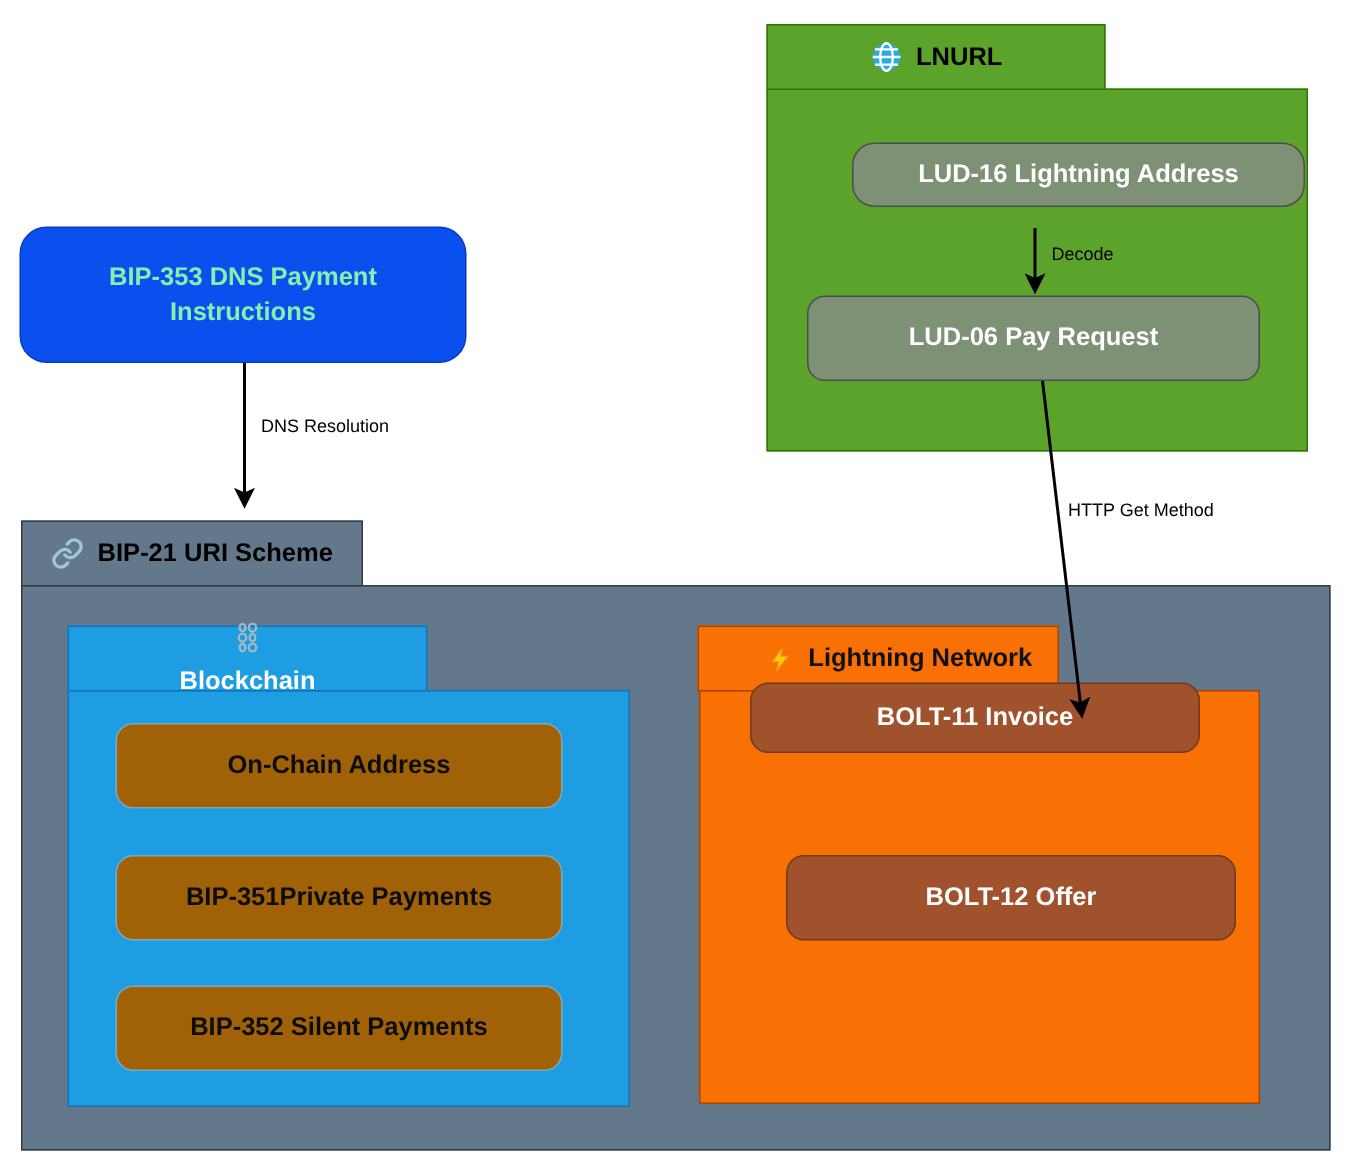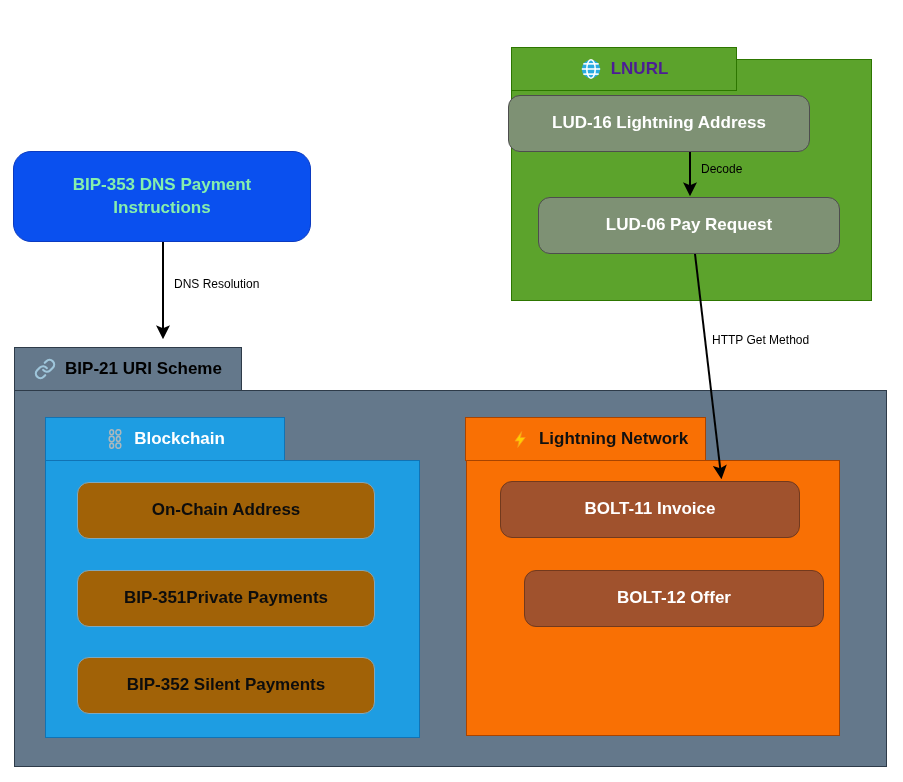--- a/index.html
+++ b/index.html
@@ -12,21 +12,21 @@
   .body{border:1px solid;z-index:1;}
   .body.lnurl{background:#5CA32C;border-color:#2D7600;}
   .body.bip21{background:#64788B;border-color:#2E3B49;}
   .body.blockchain{background:#1E9DE2;border-color:#1173B4;}
   .body.lightning{background:#F97004;border-color:#A84400;}
   
   .tab{
     border:1px solid;z-index:2;display:flex;align-items:center;justify-content:center;
     gap:9px;font-weight:bold;font-size:17px;
   }
-  .tab.lnurl{background:#5CA32C;border-color:#2D7600;color:#4c1d95;margin-top:31px;}
+  .tab.lnurl{background:#5CA32C;border-color:#2D7600;color:#000000;}
   .tab.bip21{background:#64788B;border-color:#2E3B49;color:#000000;}
   .tab.blockchain{background:#1E9DE2;border-color:#1173B4;color:#ffffff;}
   .tab.lightning{background:#F97004;border-color:#A84400;color:#111111;}
   
   .node{
     border:1px solid;border-radius:12px;z-index:3;display:flex;align-items:center;
     justify-content:center;text-align:center;font-weight:bold;font-size:17px;
     white-space:pre-line;line-height:1.35;
   }
   .node.lud{background:#7E9174;border-color:#4D4D4D;color:#ffffff;}
@@ -53,21 +53,21 @@
         <g stroke="#ffffff" stroke-width="1.7" fill="none">
           <ellipse cx="12" cy="12" rx="4.6" ry="10"></ellipse>
           <path d="M2 12h20"></path>
           <path d="M3.6 6.4h16.8"></path>
           <path d="M3.6 17.6h16.8"></path>
         </g>
       </svg>
     </span>
     <span>LNURL</span>
   </div>
-  <div class="abs node lud" style="left:508px;top:95px;width:302px;height:57px;">
+  <div class="abs node lud" style="left:568px;top:95px;width:302px;height:43px;border-radius:15px;">
     <span>LUD-16 Lightning Address</span>
   </div>
   <div class="abs node lud" style="left:538px;top:197px;width:302px;height:57px;align-items:center;">
     <span>LUD-06 Pay Request</span>
   </div>
 
   <div class="abs node bip353" style="left:13px;top:151px;width:298px;height:91px;">
     <span>BIP-353 DNS Payment
 Instructions</span>
   </div>
@@ -77,21 +77,21 @@
     <span class="icon">
       <svg width="22" height="22" viewBox="0 0 24 24" fill="none" stroke="#9FC6DB" stroke-width="2.4" stroke-linecap="round" stroke-linejoin="round">
         <path d="M10 13a5 5 0 0 0 7.54.54l3-3a5 5 0 0 0-7.07-7.07l-1.72 1.71"></path>
         <path d="M14 11a5 5 0 0 0-7.54-.54l-3 3a5 5 0 0 0 7.07 7.07l1.71-1.71"></path>
       </svg>
     </span>
     <span>BIP-21 URI Scheme</span>
   </div>
 
   <div class="abs body blockchain" style="left:45px;top:460px;width:375px;height:278px;"></div>
-  <div class="abs tab blockchain" style="left:45px;top:417px;width:240px;height:44px;">
+  <div class="abs tab blockchain" style="left:45px;top:417px;width:240px;height:44px;flex-direction:column;">
     <span class="icon">
       <svg width="20" height="20" viewBox="0 0 24 24" fill="none" stroke="#ABB8BD" stroke-width="1.8">
         <ellipse cx="8" cy="4" rx="2.3" ry="3"></ellipse>
         <ellipse cx="8" cy="12" rx="3" ry="3.2"></ellipse>
         <ellipse cx="8" cy="20" rx="2.3" ry="3"></ellipse>
         <ellipse cx="16" cy="4" rx="3" ry="3.2"></ellipse>
         <ellipse cx="16" cy="12" rx="2.3" ry="3"></ellipse>
         <ellipse cx="16" cy="20" rx="3" ry="3.2"></ellipse>
       </svg>
     </span>
@@ -109,21 +109,21 @@
 
   <div class="abs body lightning" style="left:466px;top:460px;width:374px;height:276px;"></div>
   <div class="abs tab lightning" style="left:465px;top:417px;width:241px;height:44px;padding-left:28px;">
     <span class="icon">
       <svg width="19" height="19" viewBox="0 0 24 24">
         <path d="M13.5 2 L5 14h5.2L8.5 22 18 9.5h-6z" fill="#FFCE00" stroke="#F7941D" stroke-width="1"></path>
       </svg>
     </span>
     <span>Lightning Network</span>
   </div>
-  <div class="abs node bolt" style="left:500px;top:481px;width:300px;height:57px;">
+  <div class="abs node bolt" style="left:500px;top:455px;width:300px;height:47px;">
     <span>BOLT-11 Invoice</span>
   </div>
   <div class="abs node bolt" style="left:524px;top:570px;width:300px;height:57px;">
     <span>BOLT-12 Offer</span>
   </div>
 
   <div class="abs edge-label" style="left:701px;top:162px;">Decode</div>
   <div class="abs edge-label" style="left:174px;top:277px;">DNS Resolution</div>
   <div class="abs edge-label" style="left:712px;top:333px;">HTTP Get Method</div>
 

